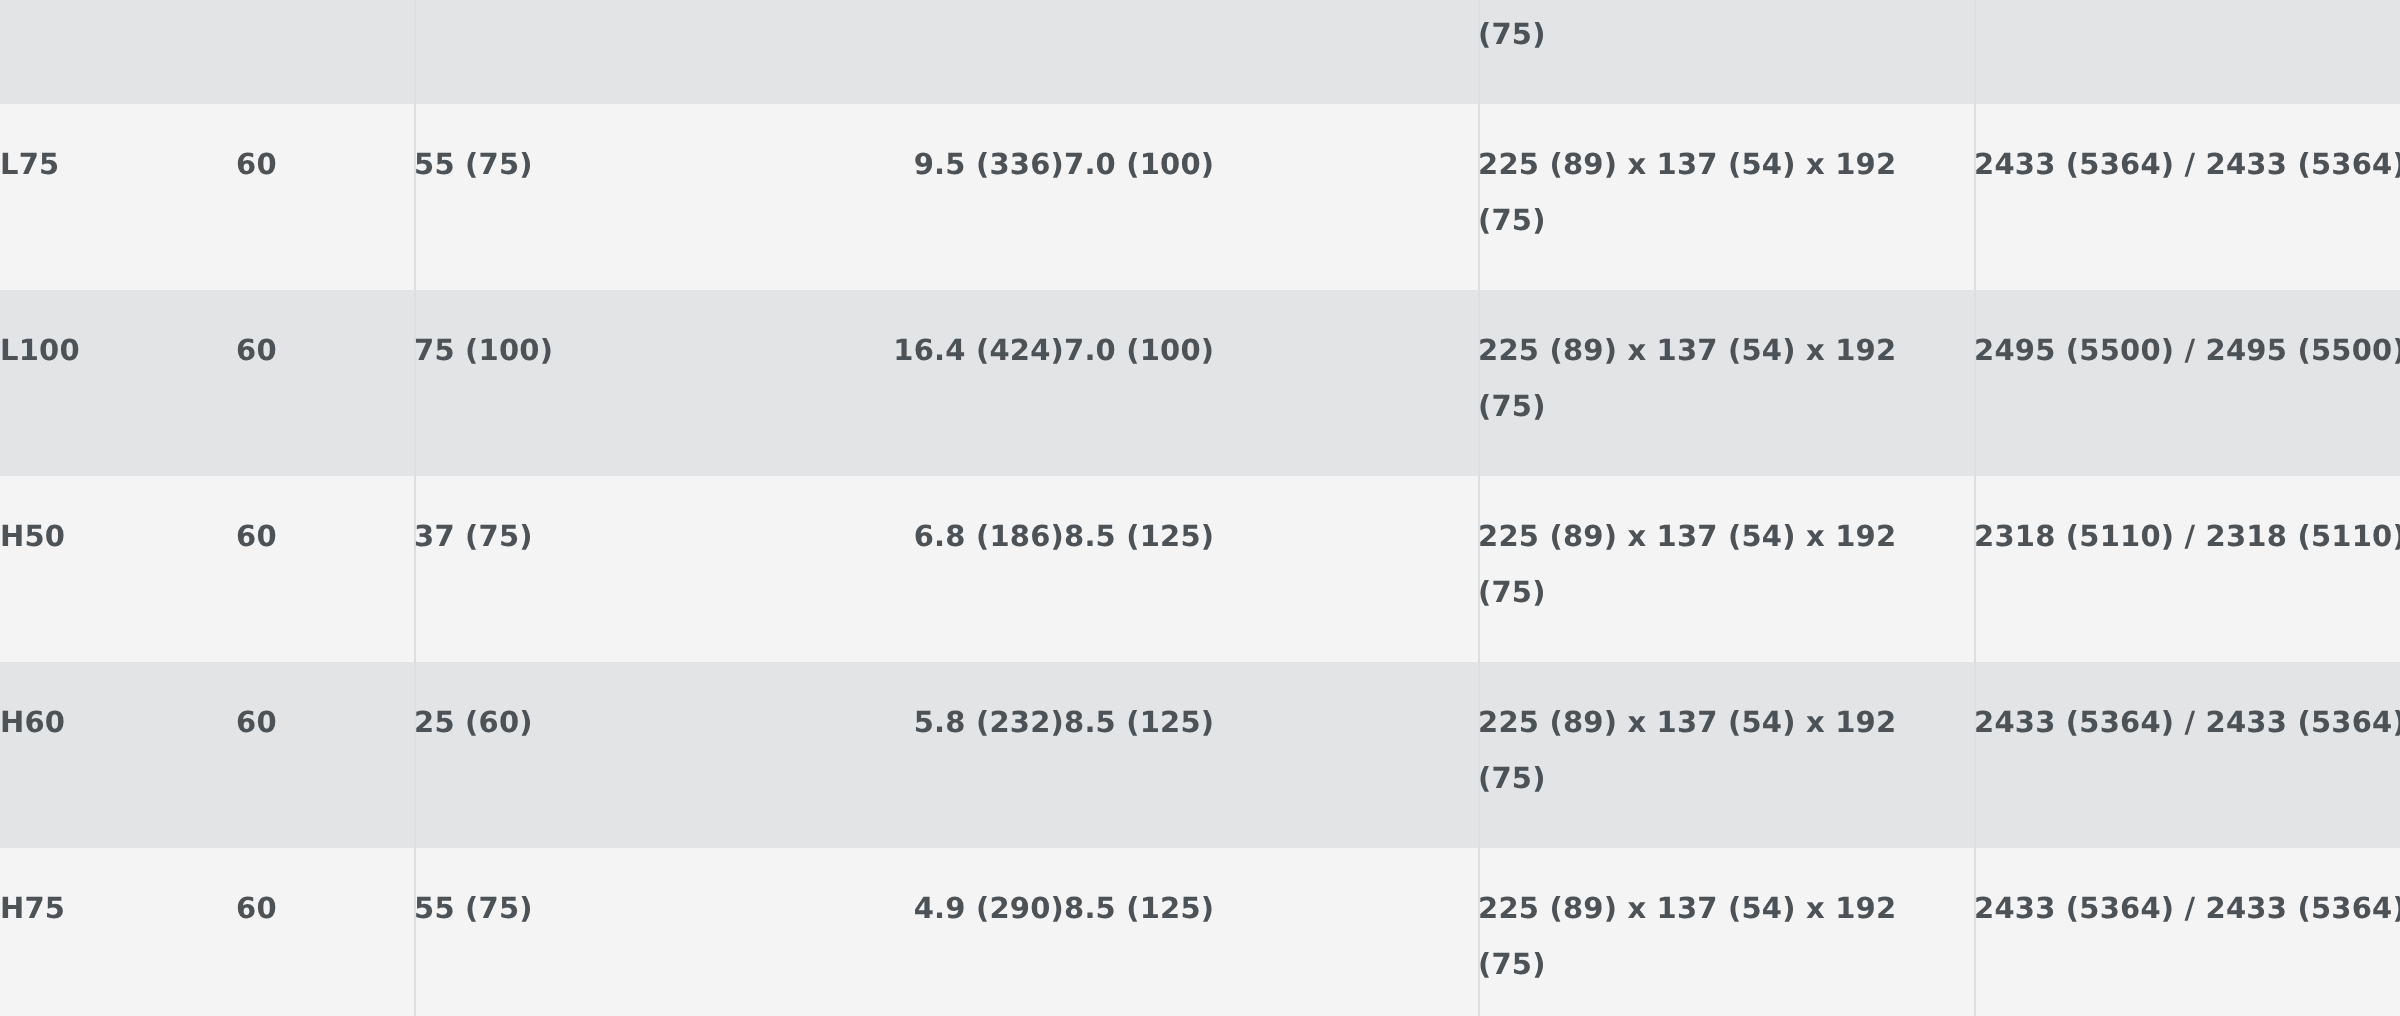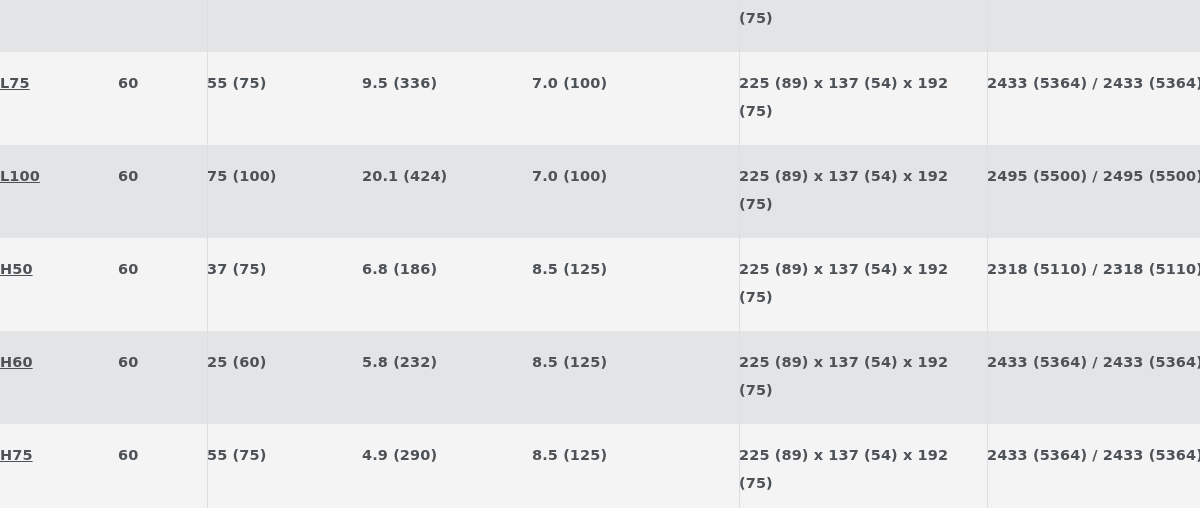--- a/index.html
+++ b/index.html
@@ -43,24 +43,24 @@
     font-size: 14.5px;
     line-height: 28px;
     color: #4d5257;
     font-weight: bold;
     letter-spacing: 0.1px;
     white-space: normal;
     border: 0;
   }
 
   
-  .c0 { width: 118px;  padding-left: 22px; text-decoration: underline; }
+  .c0 { width: 118px;  padding-left: 22px; }
   .c1 { width: 89px;   padding-left: 0px;  }
   .c2 { width: 155px;  padding-left: 18px; }
-  .c3 { width: 170px;  padding-left: 0px;  }
+  .c3 { width: 170px;  padding-left: 0px; text-align: right;  }
   .c4 { width: 207px;  padding-left: 0px; margin-top: 12px;  }
   .c5 { width: 248px;  padding-left: 10px; }
   .c6 { width: 261px;  padding-left: 28px; }
 
   
   .sep-left { box-shadow: inset 1px 0 0 #dcdee0; }
 
   .cell-text { display: block; }
 </style>
 </head>
@@ -120,21 +120,21 @@
             <td class="c0">
               <span class="cell-text">L100</span>
             </td>
             <td class="c1">
               <span class="cell-text">60</span>
             </td>
             <td class="c2 sep-left">
               <span class="cell-text">75 (100)</span>
             </td>
             <td class="c3">
-              <span class="cell-text">20.1 (424)</span>
+              <span class="cell-text">16.4 (424)</span>
             </td>
             <td class="c4">
               <span class="cell-text">7.0 (100)</span>
             </td>
             <td class="c5 sep-left">
               <span class="cell-text">225 (89) x 137 (54) x 192 (75)</span>
             </td>
             <td class="c6 sep-left">
               <span class="cell-text">2495 (5500) / 2495 (5500)</span>
             </td>

